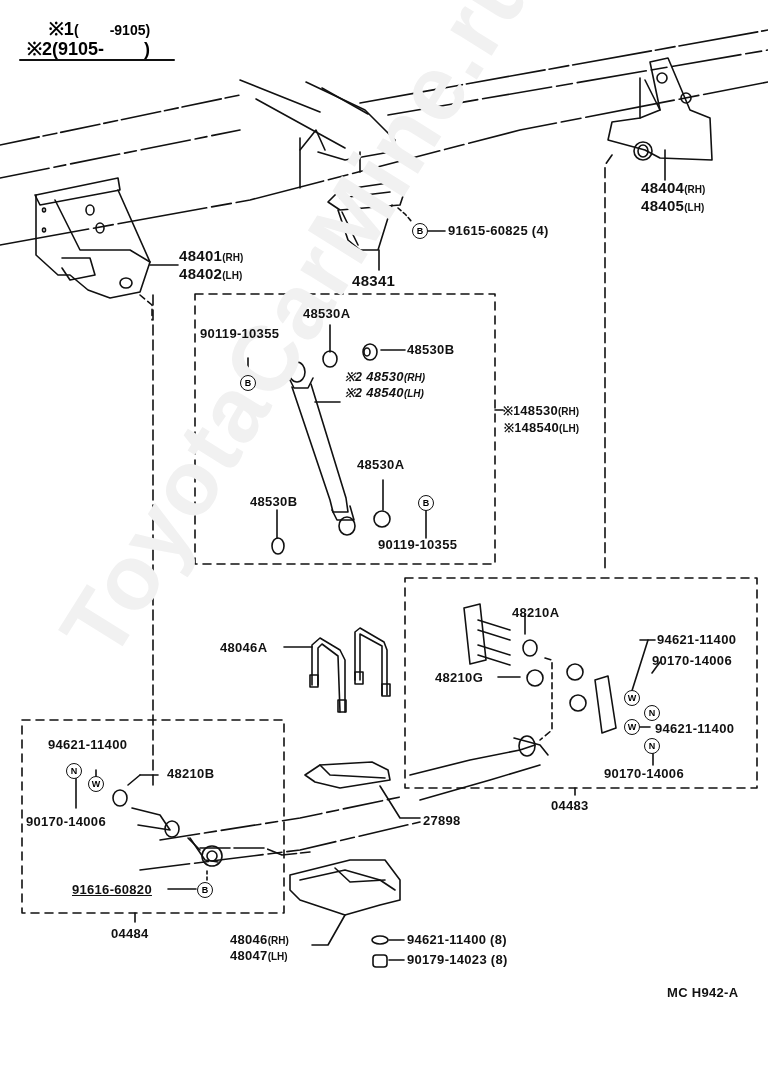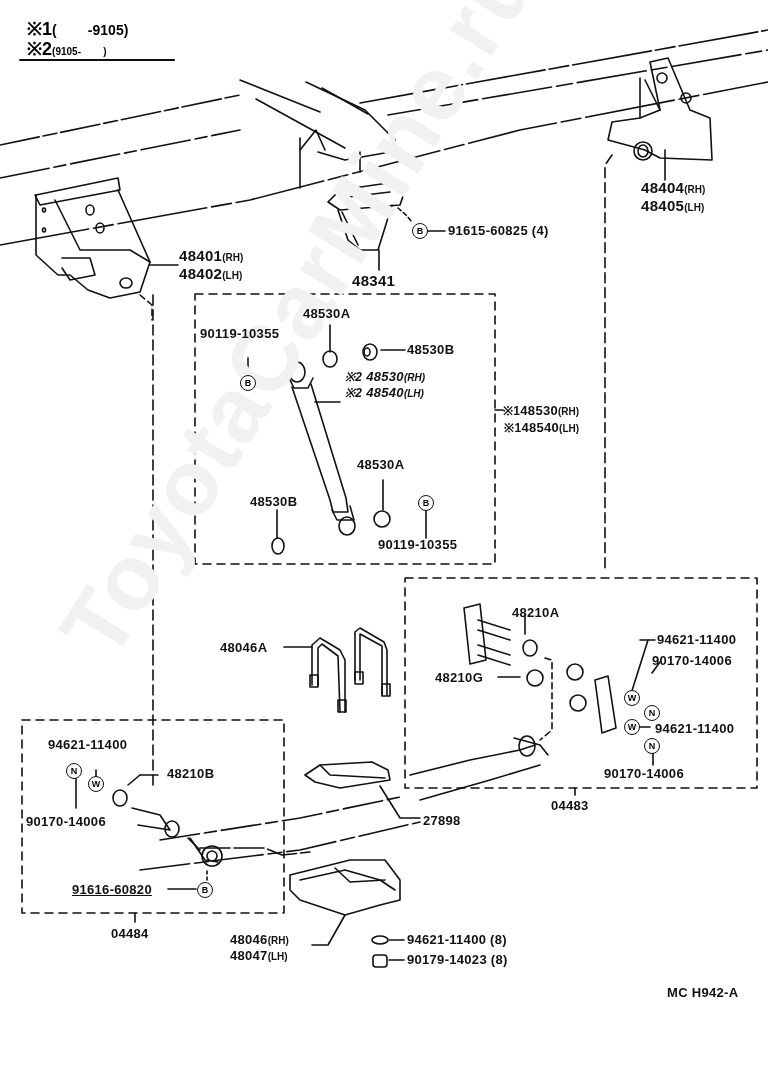--- a/index.html
+++ b/index.html
@@ -4,21 +4,21 @@
 <style>
   html, body { margin: 0; padding: 0; background: #ffffff; }
   body { width: 768px; height: 1080px; position: relative; overflow: hidden;
          font-family: "Liberation Sans", "DejaVu Sans", sans-serif; color: #000; }
   #diagram { position: absolute; left: 0; top: 0; width: 768px; height: 1080px; }
   .lbl { position: absolute; font-family: "Liberation Sans", sans-serif; font-weight: bold;
          font-size: 15px; line-height: 16px; white-space: nowrap; color: #111; letter-spacing: 0.3px; }
   .sm { font-size: 13px; }
   .tag { font-size: 10px; font-weight: bold; letter-spacing: 0; }
   .star { font-size: 12px; }
-  .note { position: absolute; font-family: "Liberation Sans", sans-serif; font-weight: bold; color: #000; }
+  .note { position: absolute; font-family: "Liberation Sans", sans-serif; font-weight: bold; color: #000; text-align: right; }
   .circ { position: absolute; width: 14px; height: 14px; border: 1.5px solid #111; border-radius: 50%;
           font-size: 9px; font-weight: bold; line-height: 14px; text-align: center; background: #fff;
           font-family: "Liberation Sans", sans-serif; }
   .watermark { position: absolute; left: 40px; top: 620px; font-family: "Liberation Sans", sans-serif;
                font-size: 92px; font-weight: bold; color: #f1f1f1; transform: rotate(-58deg);
                transform-origin: left top; white-space: nowrap; letter-spacing: 2px; pointer-events: none; }
 </style>
 </head>
 <body>
 
@@ -187,21 +187,21 @@
     <line x1="652" y1="673" x2="660" y2="662"></line>
     <line x1="640" y1="727" x2="650" y2="727"></line>
     <line x1="653" y1="752" x2="653" y2="765"></line>
   </g>
 </svg>
 
 <div class="watermark">ToyotaCarMine.ru</div>
 
 <div class="note" style="left:27px;top:20px;font-size:16px;line-height:19px;">
   <div><span style="font-size:18px;">※1</span><span style="white-space:pre;font-size:14px;">(        -9105)</span></div>
-  <div><span style="font-size:18px;">※2</span><span style="white-space:pre;font-size:10px;">(9105-        )</span></div>
+  <div><span style="font-size:18px;">※2</span><span style="white-space:pre;font-size:18px;">(9105-        )</span></div>
 </div>
 
 <div class="lbl" style="left:179px;top:248px;">
   <div><span>48401</span><span class="tag">(RH)</span></div>
   <div><span>48402</span><span class="tag">(LH)</span></div>
 </div>
 
 <div class="lbl" style="left:641px;top:180px;">
   <div><span>48404</span><span class="tag">(RH)</span></div>
   <div><span>48405</span><span class="tag">(LH)</span></div>

